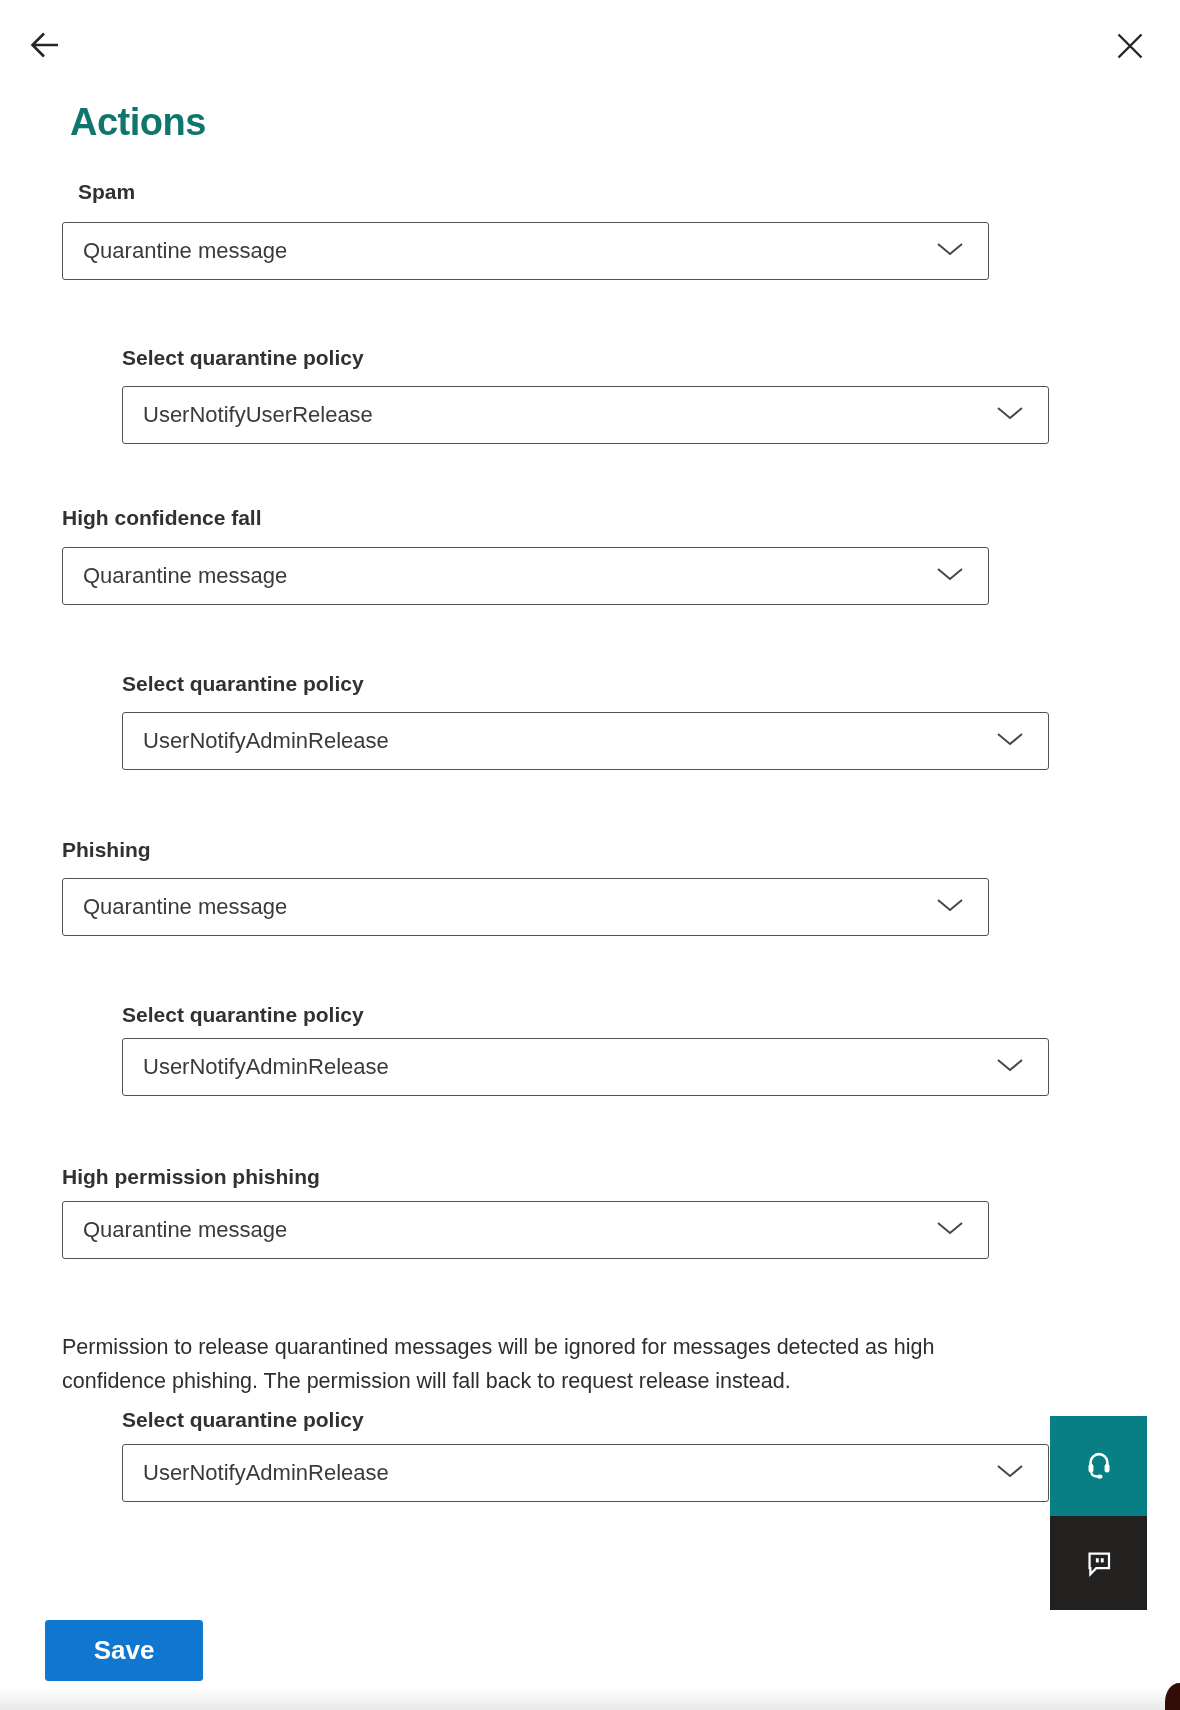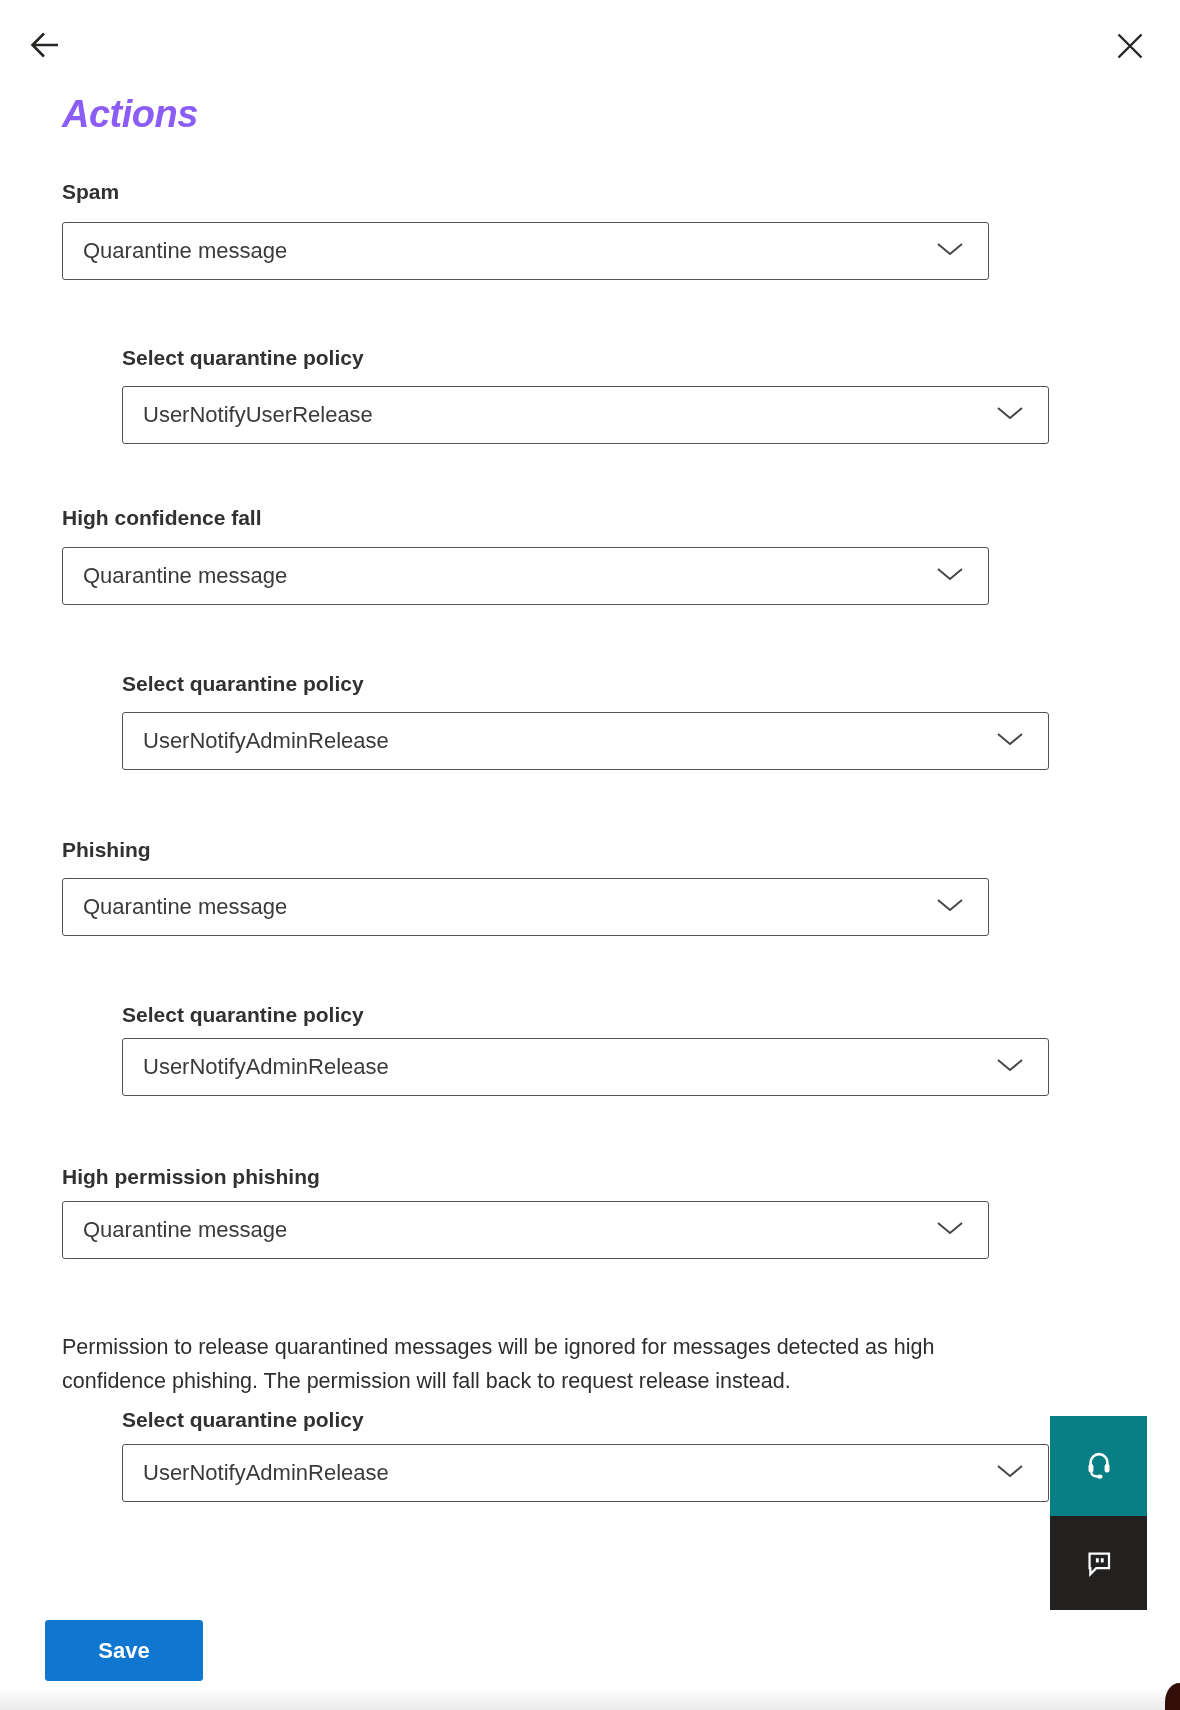--- a/index.html
+++ b/index.html
@@ -3,32 +3,32 @@
 <meta charset="utf-8">
 <style>
   html,body{margin:0;padding:0;background:#ffffff;}
   .page{
     position:relative;width:1180px;height:1710px;background:#ffffff;overflow:hidden;
     font-family:"Liberation Sans","DejaVu Sans",sans-serif;color:#323130;
   }
   .abs{position:absolute;}
   .icon-btn{background:none;border:none;padding:0;cursor:pointer;line-height:0;}
   .content{position:absolute;left:0;top:0;width:1180px;height:1592px;overflow:hidden;}
-  h1.title{margin:0;font-size:38px;font-weight:700;color:#8b5cf6;letter-spacing:-0.5px;font-style:italic;}
+  h1.title{margin:8px;font-size:38px;font-weight:700;color:#0f766e;letter-spacing:-0.5px;}
   .sec-label{font-size:21px;font-weight:600;color:#323130;line-height:28px;}
   .dd{
     box-sizing:border-box;width:927px;height:58px;background:#fff;
     border:1.5px solid #55524f;border-radius:3px;
     display:flex;align-items:center;justify-content:space-between;
     padding:0 24px 0 20px;cursor:pointer;
   }
   .dd-value{font-size:22px;color:#3b3a39;font-weight:400;white-space:nowrap;}
   .note{font-size:21.5px;color:#2f2e2d;line-height:34px;font-weight:400;margin-top:24px;}
   .btn{
-    box-sizing:border-box;border-radius:3px;font-size:22px;font-weight:600;
+    box-sizing:border-box;border-radius:3px;font-size:26px;font-weight:600;
     display:flex;align-items:center;justify-content:center;cursor:pointer;
     font-family:"Liberation Sans","DejaVu Sans",sans-serif;
   }
   .btn-primary{background:#0f77d0;border:1px solid #0f77d0;color:#ffffff;}
   .btn-secondary{background:#ebebeb;border:1px solid #8c8c8a;color:#201f1e;}
   .help-btn{border:none;padding:0;margin:0;display:flex;align-items:center;justify-content:center;cursor:pointer;}
   .bottom-fade{
     position:absolute;left:0;bottom:0;width:1180px;height:22px;
     background:linear-gradient(180deg, rgba(236,236,236,0) 0%, #e9e9e9 100%);
   }
@@ -55,21 +55,21 @@
       <svg width="34" height="34" viewBox="0 0 34 34">
         <path d="M5.5 5.5 L28.5 28.5 M28.5 5.5 L5.5 28.5" fill="none" stroke="#262523" stroke-width="2.4"></path>
       </svg>
     </span>
   </button>
 
   <div class="content">
 
     <h1 class="title abs" style="left:62px;top:93px;">Actions</h1>
 
-    <div class="sec-label abs" style="left:62px;top:178px;">Spam</div>
+    <div class="sec-label abs" style="left:78px;top:178px;">Spam</div>
     <div class="dd abs" style="left:62px;top:222px;" role="combobox">
       <span class="dd-value">Quarantine message</span>
       <span>
         <svg width="28" height="14" viewBox="0 0 28 14">
             <polyline points="2,2 14,12 26,2" fill="none" stroke="#484644" stroke-width="2"></polyline>
           </svg>
       </span>
     </div>
     <div class="sec-label abs" style="left:122px;top:344px;">Select quarantine policy</div>
     <div class="dd abs" style="left:122px;top:386px;" role="combobox">

